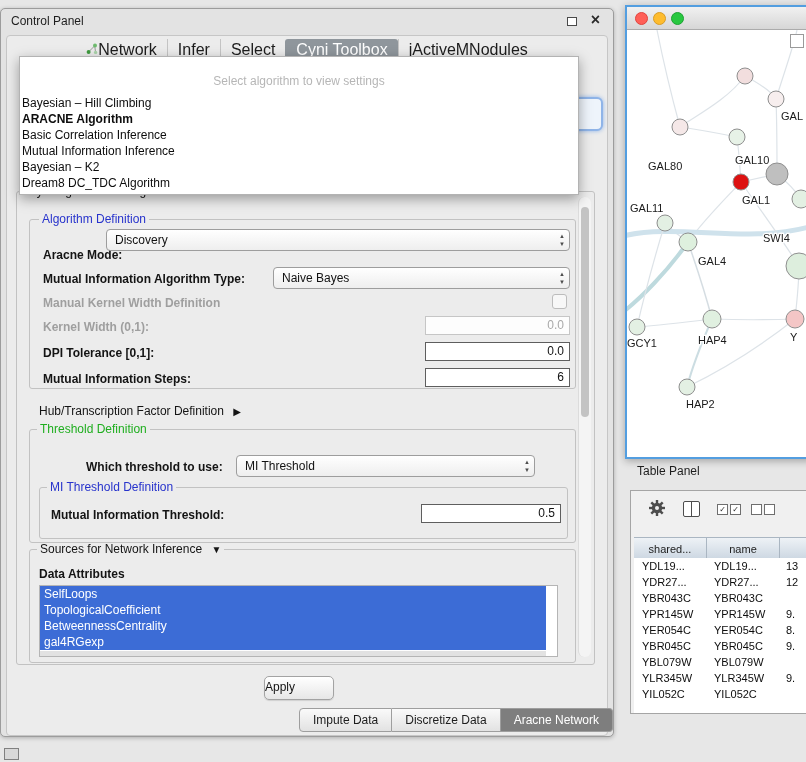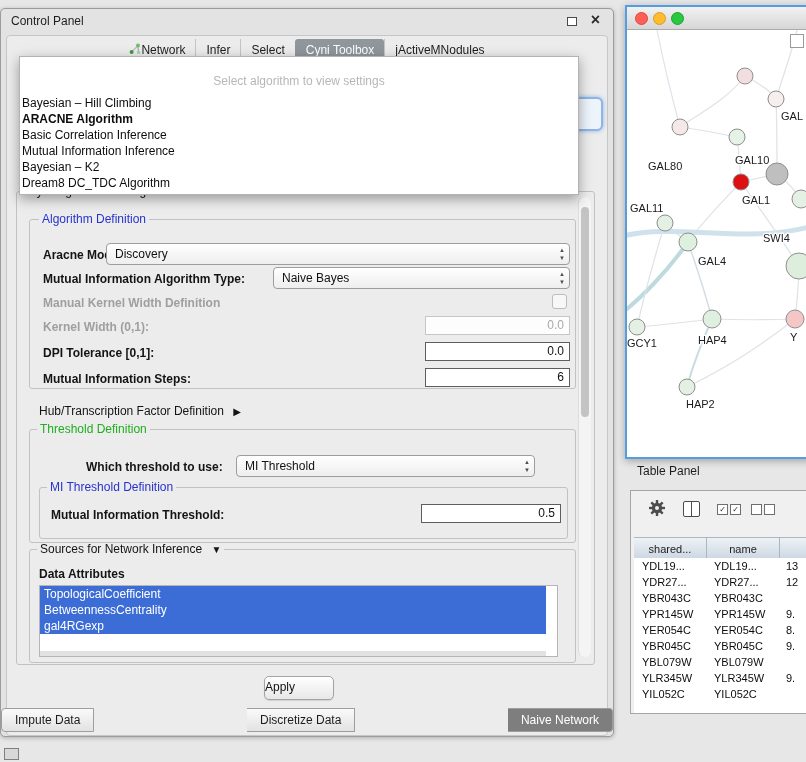--- a/index.html
+++ b/index.html
@@ -10,21 +10,21 @@
   .cp-window{position:absolute;left:0;top:8px;width:612px;height:727px;background:#e3e3e3;
              border:1px solid #9c9c9c;border-radius:5px;box-shadow:0 1px 4px rgba(0,0,0,.25)}
   .cp-title{position:absolute;left:10px;top:5px;font-size:12px;color:#1d1d1d}
   .float-icon{position:absolute;right:36px;top:8px;width:8px;height:7px;border:1.5px solid #4a4a4a;background:#fff}
   .close-icon{position:absolute;right:13px;top:2px;font-size:16px;font-weight:bold;color:#2b2b2b}
   .cp-inner{position:absolute;left:5px;top:26px;width:600px;height:699px;background:#ececec;
             border:1px solid #c6c6c6;border-radius:4px}
 
   
   .tabs-row{position:absolute;left:0;top:30px;width:100%;display:flex;justify-content:center}
-  .tab{font-size:12px;padding:3px 10px;color:#1d1d1d;border-left:1px solid #c4c4c4;
+  .tab{font-size:16px;padding:3px 10px;color:#1d1d1d;border-left:1px solid #c4c4c4;
        display:flex;align-items:center;gap:0;height:16px}
   .tab:first-child{border-left:none}
   .tab.sel{background:#8f969c;color:#fff;border-radius:3px;border-left-color:transparent}
 
   
   .algo-popup{position:absolute;left:18px;top:47px;width:558px;background:#fff;
               border:1px solid #b3b3b3;box-shadow:0 4px 12px rgba(0,0,0,.35);z-index:50;padding-bottom:3px}
   .algo-placeholder{text-align:center;color:#b6b6b6;font-size:12px;padding:17px 0 7px}
   .algo-item{font-size:12px;line-height:16px;padding-left:2px;color:#0d0d0d}
   .algo-item.bold{font-weight:bold}
@@ -53,21 +53,21 @@
   .attr-scroll{position:absolute;left:0;right:11px;bottom:0;height:5px;background:#e2e2e2}
 
   .vscroll{position:absolute;left:577px;top:188px;width:12px;height:460px;background:#f4f4f4;
            border-left:1px solid #dcdcdc;border-radius:6px}
   .vthumb{position:absolute;left:2px;top:10px;width:8px;height:210px;background:#c3c3c3;border-radius:4px}
 
   .apply-btn{position:absolute;left:263px;top:667px;width:68px;height:22px;border:1px solid #a3a3a3;
              border-radius:5px;background:linear-gradient(#ffffff,#e7e7e7);font-size:12px;
              line-height:20px;color:#141414;box-shadow:0 1px 1px rgba(0,0,0,.12)}
 
-  .btabs{position:absolute;left:0;top:699px;width:100%;display:flex;justify-content:space-between}
+  .btabs{position:absolute;left:0;top:699px;width:100%;display:flex;justify-content:flex-end}
   .btab{font-size:12px;padding:4px 13px;background:linear-gradient(#fafafa,#e2e2e2);
         border:1px solid #9e9e9e;border-left:none;color:#1d1d1d}
   .btab:first-child{border-left:1px solid #9e9e9e;border-radius:4px 0 0 4px}
   .btab:last-child{border-radius:0 4px 4px 0}
   .btab.sel{background:#7e7e7e;color:#fff}
 
   
   .net-window{position:absolute;left:625px;top:5px;width:185px;height:450px;border:2px solid #539ee0;
               background:#fff;box-shadow:0 2px 8px rgba(0,0,0,.3)}
   .net-titlebar{position:absolute;left:0;top:0;right:0;height:22px;
@@ -146,21 +146,21 @@
   <div class="group-label lbl-black" style="left:24px;top:176px">Cyni Algorithm Settings</div>
 
   <div class="vscroll">
     <div class="vthumb"></div>
   </div>
 
   <div class="group" style="left:28px;top:210px;width:545px;height:168px"></div>
   <div class="group-label lbl-blue" style="left:38px;top:204px">Algorithm Definition</div>
 
   <div class="flabel" style="left:42px;top:239px">Aracne Mode:</div>
-  <div class="combo" style="left:105px;top:234px;width:462px">
+  <div class="combo" style="left:105px;top:220px;width:462px">
     <span class="ctext">Discovery</span>
     <span class="stepper">▲<br>▼</span>
   </div>
 
   <div class="flabel" style="left:42px;top:263px">Mutual Information Algorithm Type:</div>
   <div class="combo" style="left:272px;top:258px;width:295px">
     <span class="ctext">Naive Bayes</span>
     <span class="stepper">▲<br>▼</span>
   </div>
 
@@ -195,32 +195,33 @@
   <div class="flabel" style="left:50px;top:499px">Mutual Information Threshold:</div>
   <div class="tfield" style="left:420px;top:495px;width:133px">0.5</div>
 
   <div class="group" style="left:28px;top:540px;width:545px;height:112px"></div>
   <div class="group-label lbl-black" style="left:36px;top:534px">
     <span>Sources for Network Inference</span>
     <span class="tri">▼</span>
   </div>
   <div class="flabel" style="left:38px;top:558px">Data Attributes</div>
   <div class="attr-list" style="left:38px;top:576px;width:517px;height:70px" id="attr-list">
+    <div class="attr-item">SelfLoops</div>
       <div class="attr-item">TopologicalCoefficient</div>
       <div class="attr-item">BetweennessCentrality</div>
       <div class="attr-item">gal4RGexp</div>
       <div class="attr-scroll"></div>
   </div>
 
   <div class="apply-btn">Apply</div>
 
   <div class="btabs" id="bottom-tabs">
       <div class="btab">Impute Data</div>
       <div class="btab">Discretize Data</div>
-      <div class="btab sel">Naive Network</div>
+      <div class="btab sel">Aracne Network</div>
     </div>
 </div>
 
 <div class="net-window">
   <div class="net-titlebar">
     <div class="light" style="left:8px;background:#ff5f57;border:1px solid #e0443e"></div>
     <div class="light" style="left:26px;background:#febc2e;border:1px solid #d89c26"></div>
     <div class="light" style="left:44px;background:#28c840;border:1px solid #1ea133"></div>
   </div>
   <div class="net-canvas">

